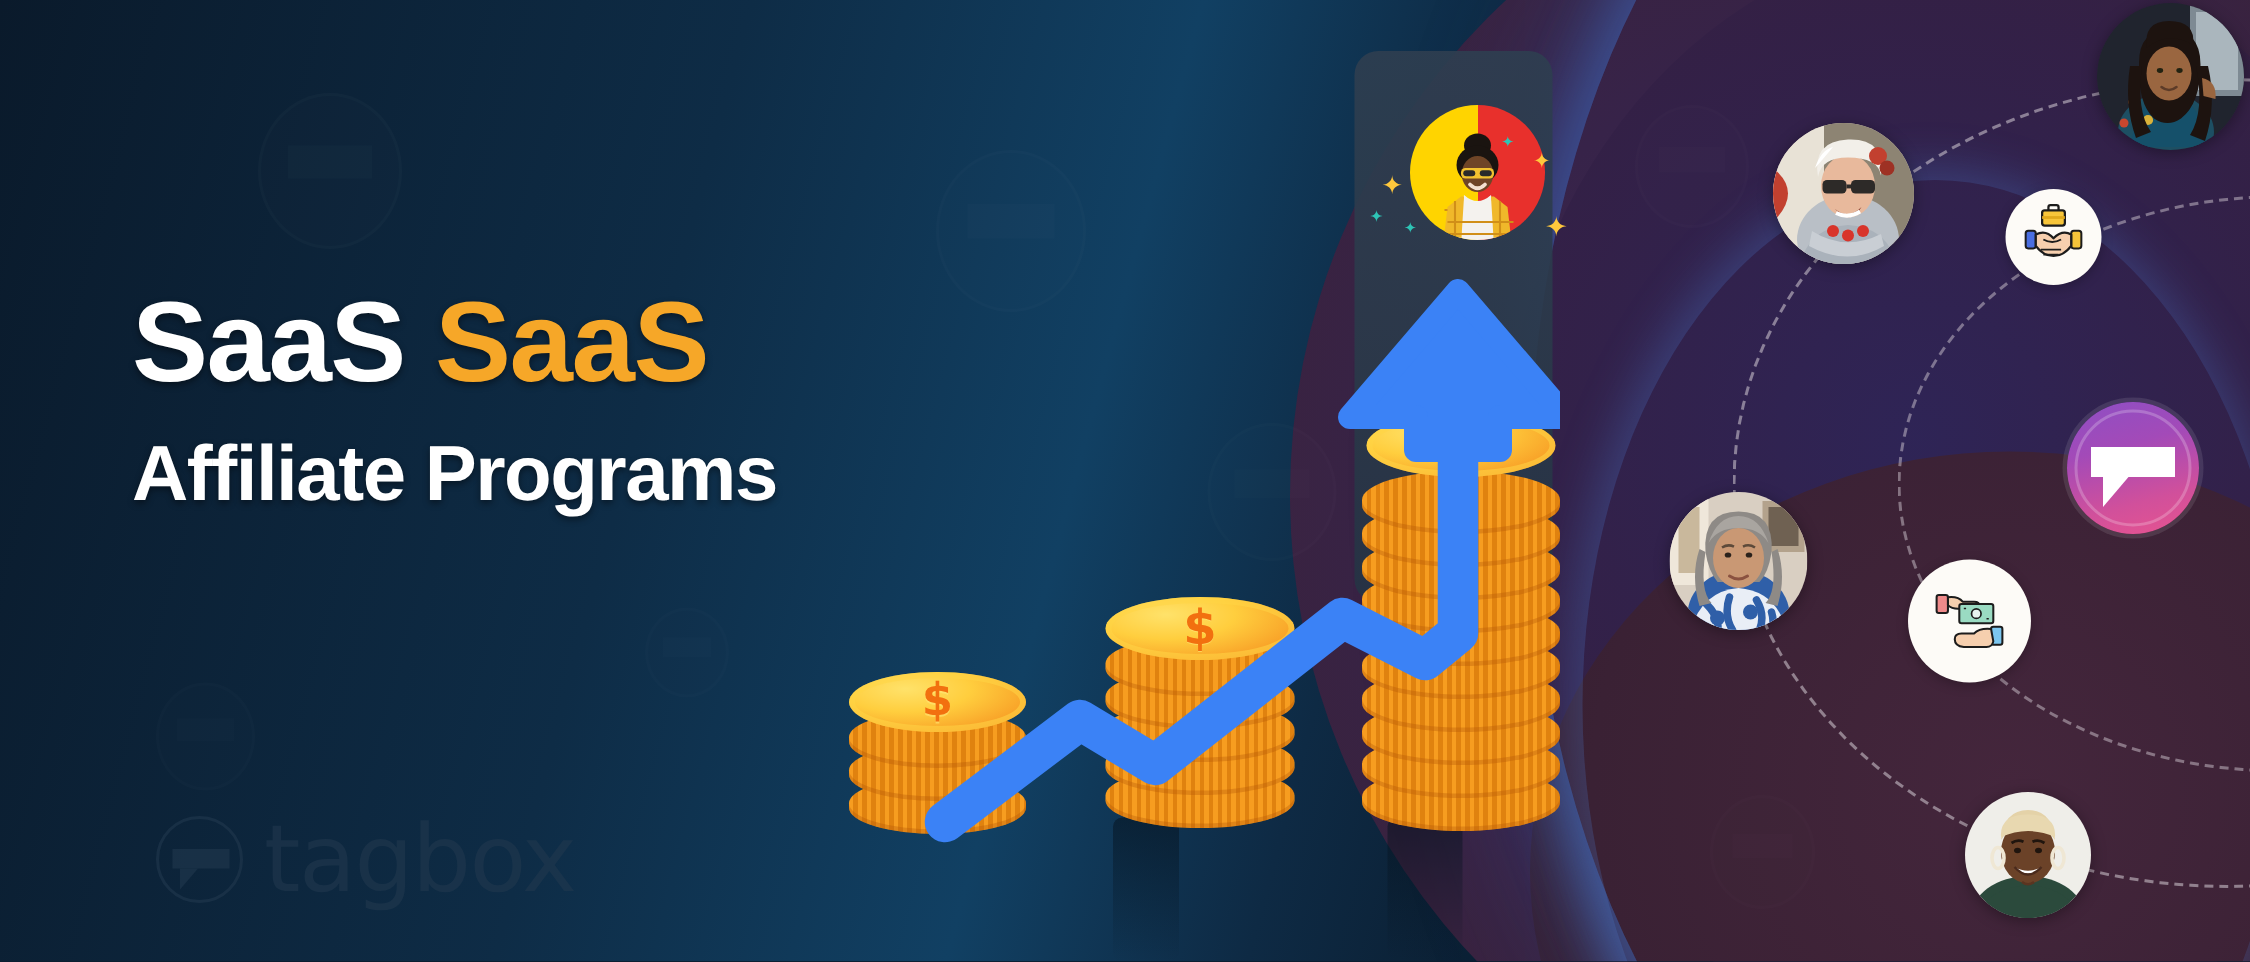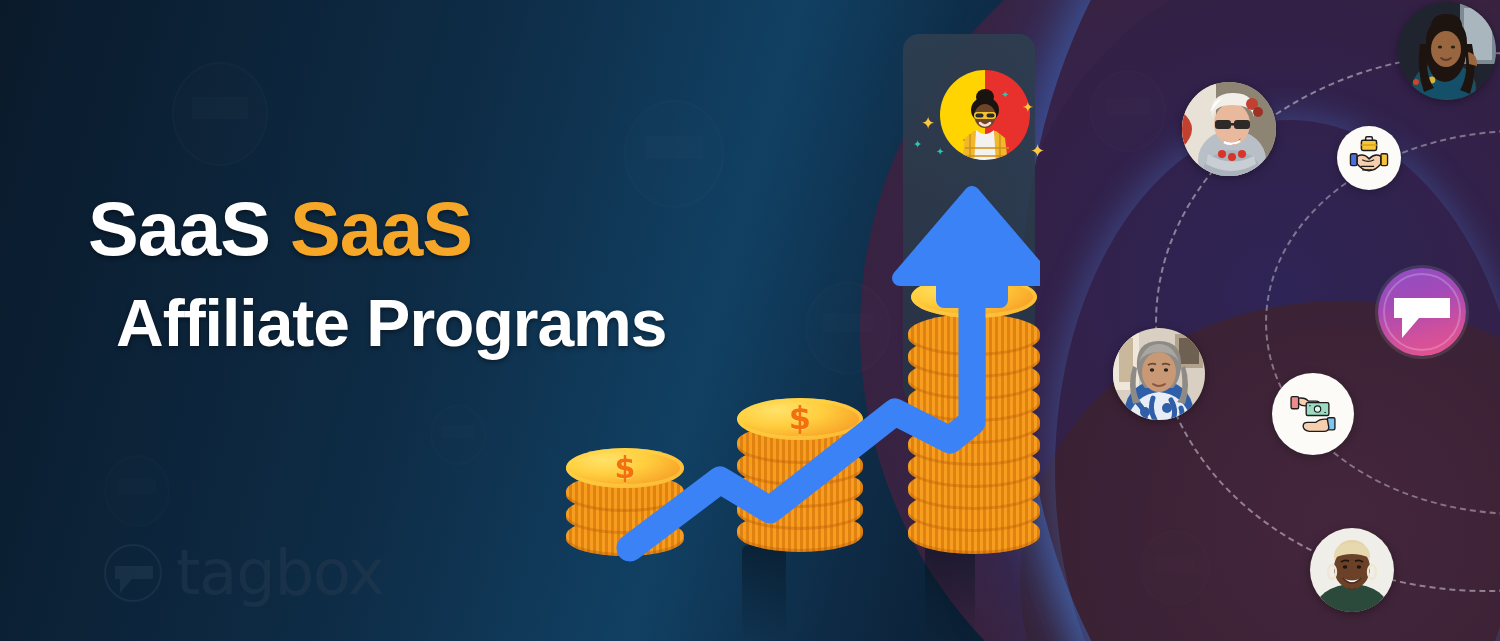--- a/index.html
+++ b/index.html
@@ -98,21 +98,21 @@
     z-index:20;
   }
   .line1, .line2{
     font-weight:bold;
     letter-spacing:-1px;
     line-height:1.02;
     color:#ffffff;
     text-shadow:0 2px 5px rgba(0,0,0,0.45);
   }
   .line1{ font-size:76px; }
-  .line2{ font-size:66px; margin-top:22px;margin-left:28px; }
+  .line2{ font-size:52px; margin-top:22px; }
   .accent{ color:#f6a728; }
 
   
   .logo-wm{
     position:absolute; left:104px; top:536px;
     display:flex; align-items:center; gap:14px;
     opacity:.60; z-index:15;
   }
   .logo-wm .mark{
     position:relative; width:58px; height:58px; border-radius:50%;

